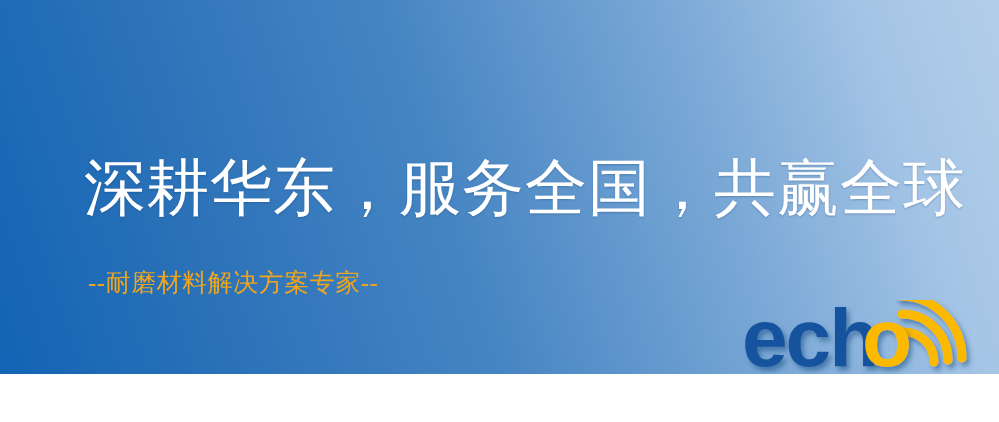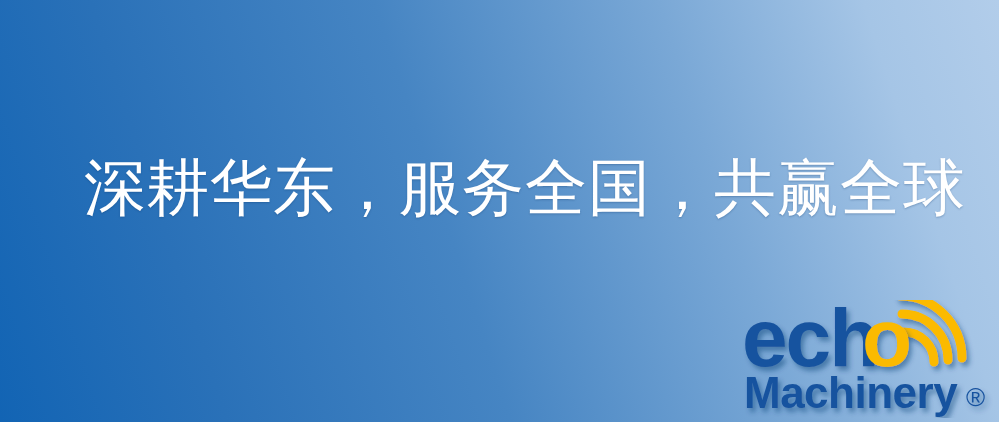--- a/index.html
+++ b/index.html
@@ -3,21 +3,21 @@
 <meta charset="utf-8">
 <style>
   html, body {
     margin: 0;
     padding: 0;
     background: #ffffff;
   }
   #banner {
     position: relative;
     width: 999px;
-    height: 422px;
+    height: 374px;
     overflow: hidden;
     font-family: "Liberation Sans", sans-serif;
     
     background: linear-gradient(72deg, #1264B4 0%, #2A71B8 20%, #4685C3 45%, #7AA8D6 70%, #A5C5E6 88%, #B2CDEA 100%);
   }
 
   
   #headline {
     position: absolute;
     left: 84px;
@@ -57,20 +57,21 @@
   .wordmark-blue  { fill: #19539F; }
   .wordmark-gold  { fill: #FBBA00; }
 </style>
 </head>
 <body>
 
 <div id="banner">
 
   <div id="headline">深耕华东，服务全国，共赢全球</div>
 
+  <div id="subtitle">--耐磨材料解决方案专家--</div>
 
   <div id="logo">
     <svg width="252" height="118" viewBox="0 0 252 118" xmlns="http://www.w3.org/2000/svg">
       <defs>
         <filter id="softshadow" x="-25%" y="-25%" width="160%" height="170%">
           <feDropShadow dx="3" dy="4" stdDeviation="2.4" flood-color="#0d3a72" flood-opacity="0.45"></feDropShadow>
         </filter>
       </defs>
 
       <g filter="url(#softshadow)">

